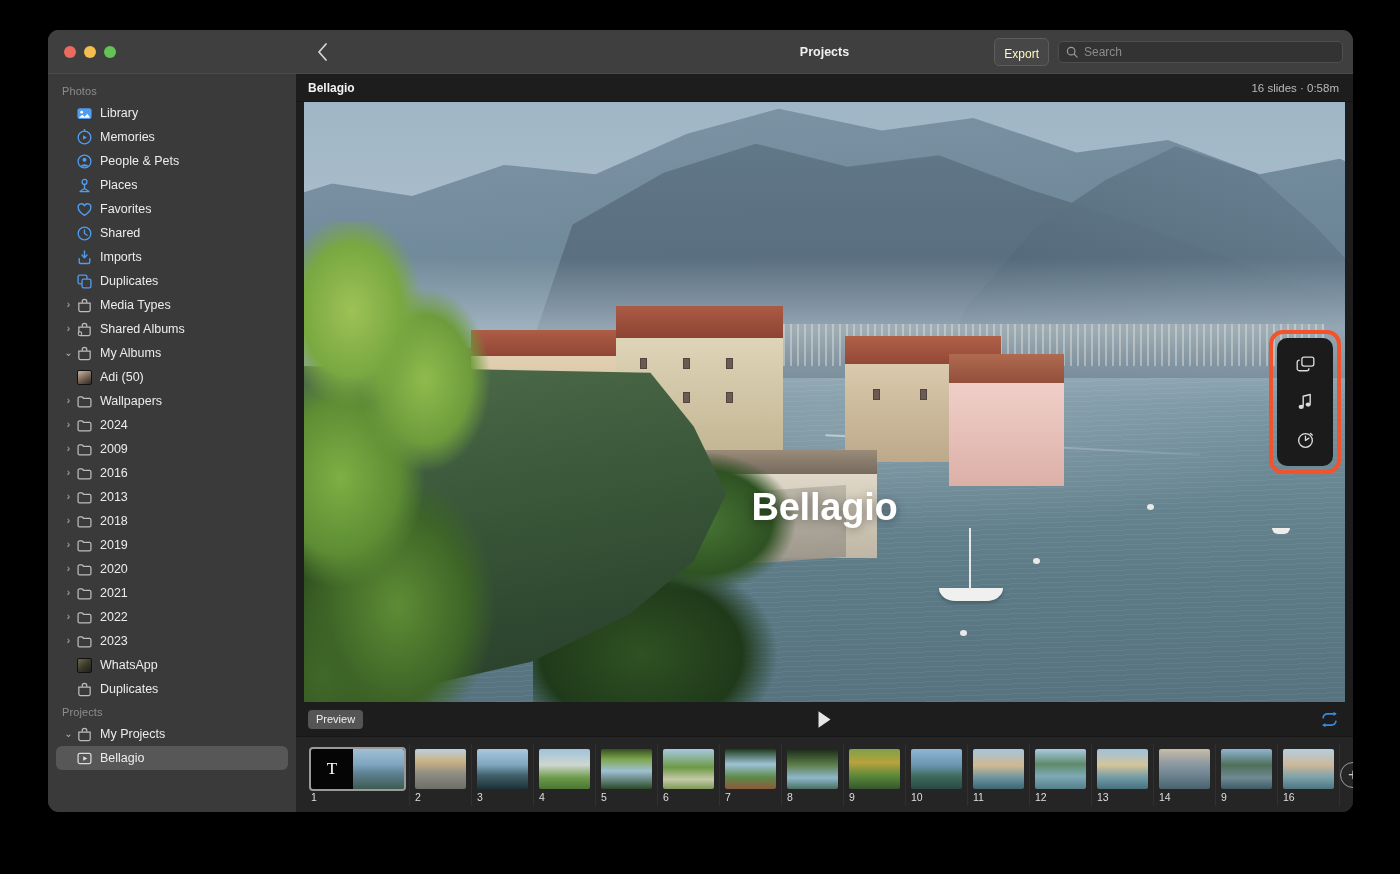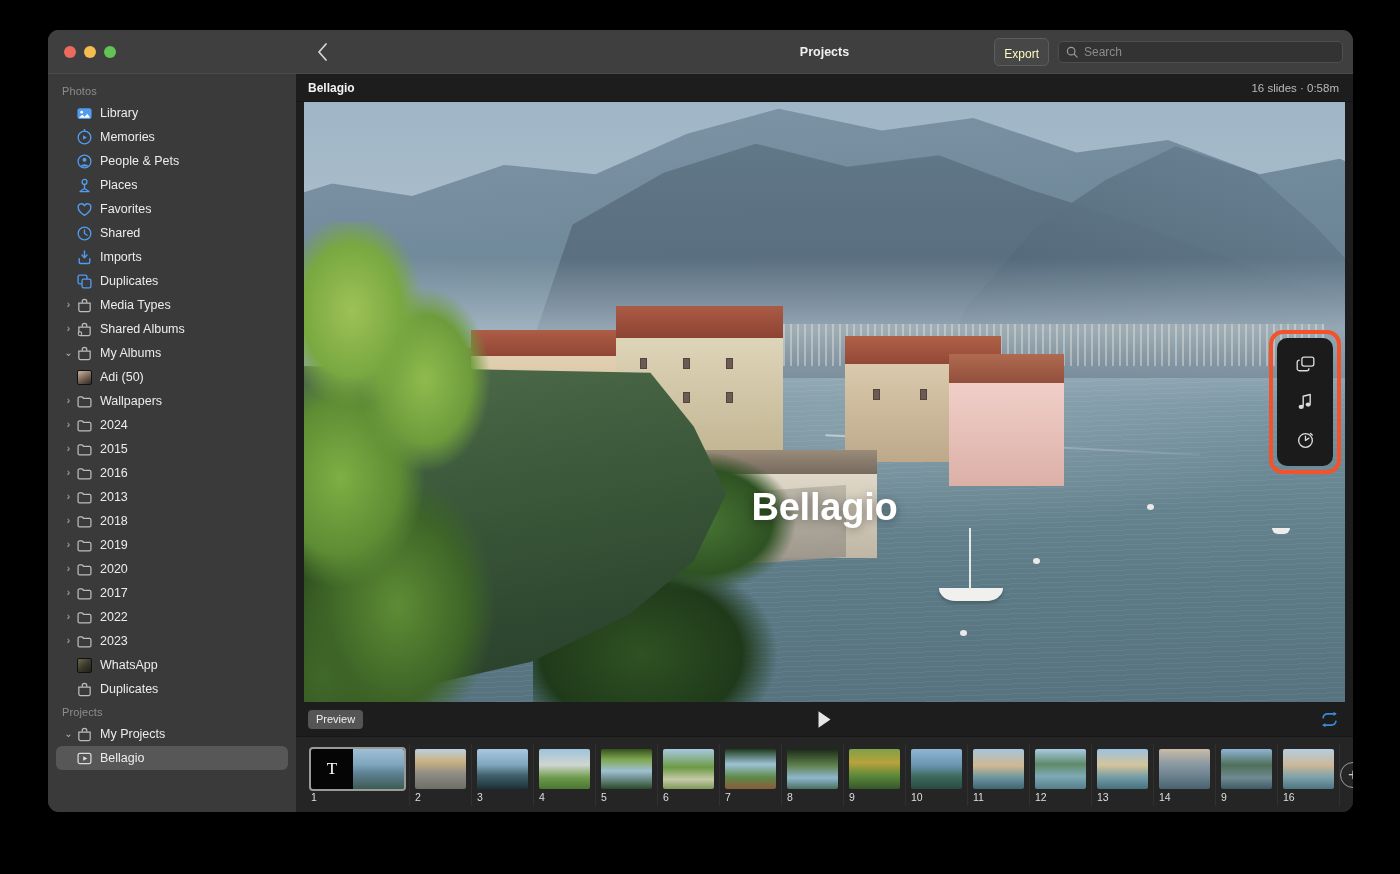--- a/index.html
+++ b/index.html
@@ -458,21 +458,21 @@
             </span>
             <span class="slabel">2024</span>
           </div>
           <div class="srow ind1">
             <span class="disc">›</span>
             <span class="sicon">
               <svg width="17" height="17" viewBox="0 0 18 18" fill="none">
                 <path d="M2.2 5.6a1.4 1.4 0 0 1 1.4-1.4h3l1.5 1.6h6.3a1.4 1.4 0 0 1 1.4 1.4v6a1.4 1.4 0 0 1-1.4 1.4H3.6a1.4 1.4 0 0 1-1.4-1.4z" stroke="#bdbdbd" stroke-width="1.3" stroke-linejoin="round"></path>
               </svg>
             </span>
-            <span class="slabel">2015</span>
+            <span class="slabel">2009</span>
           </div>
           <div class="srow ind1">
             <span class="disc">›</span>
             <span class="sicon">
               <svg width="17" height="17" viewBox="0 0 18 18" fill="none">
                 <path d="M2.2 5.6a1.4 1.4 0 0 1 1.4-1.4h3l1.5 1.6h6.3a1.4 1.4 0 0 1 1.4 1.4v6a1.4 1.4 0 0 1-1.4 1.4H3.6a1.4 1.4 0 0 1-1.4-1.4z" stroke="#bdbdbd" stroke-width="1.3" stroke-linejoin="round"></path>
               </svg>
             </span>
             <span class="slabel">2016</span>
           </div>
@@ -512,21 +512,21 @@
             </span>
             <span class="slabel">2020</span>
           </div>
           <div class="srow ind1">
             <span class="disc">›</span>
             <span class="sicon">
               <svg width="17" height="17" viewBox="0 0 18 18" fill="none">
                 <path d="M2.2 5.6a1.4 1.4 0 0 1 1.4-1.4h3l1.5 1.6h6.3a1.4 1.4 0 0 1 1.4 1.4v6a1.4 1.4 0 0 1-1.4 1.4H3.6a1.4 1.4 0 0 1-1.4-1.4z" stroke="#bdbdbd" stroke-width="1.3" stroke-linejoin="round"></path>
               </svg>
             </span>
-            <span class="slabel">2017</span>
+            <span class="slabel">2021</span>
           </div>
           <div class="srow ind1">
             <span class="disc">›</span>
             <span class="sicon">
               <svg width="17" height="17" viewBox="0 0 18 18" fill="none">
                 <path d="M2.2 5.6a1.4 1.4 0 0 1 1.4-1.4h3l1.5 1.6h6.3a1.4 1.4 0 0 1 1.4 1.4v6a1.4 1.4 0 0 1-1.4 1.4H3.6a1.4 1.4 0 0 1-1.4-1.4z" stroke="#bdbdbd" stroke-width="1.3" stroke-linejoin="round"></path>
               </svg>
             </span>
             <span class="slabel">2022</span>
           </div>

